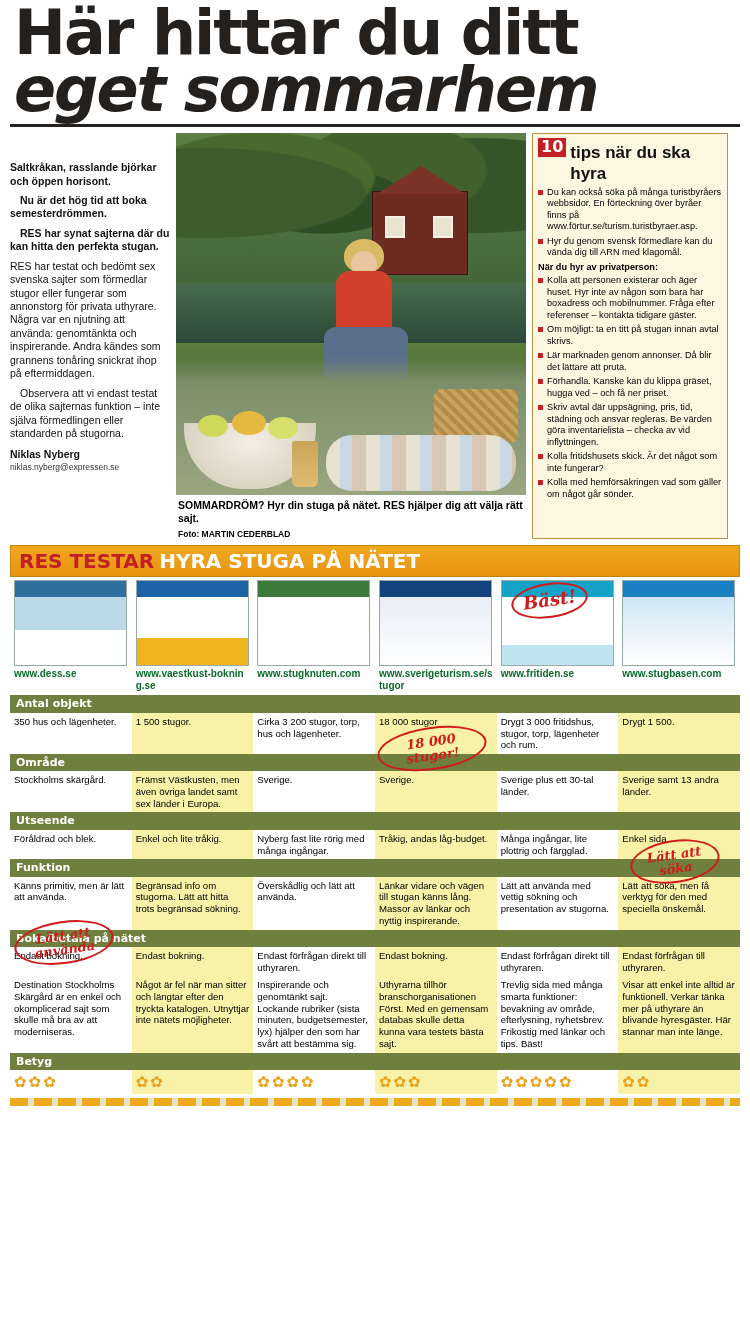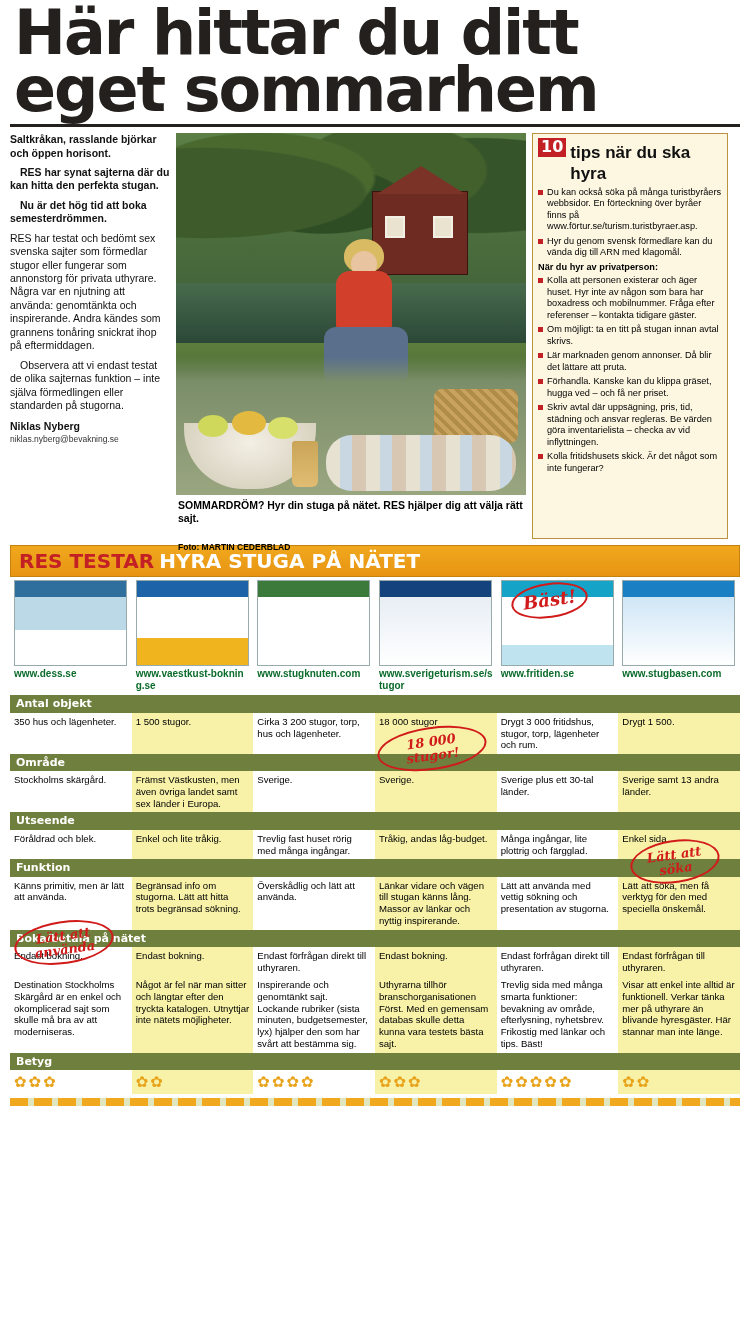--- a/index.html
+++ b/index.html
@@ -18,37 +18,38 @@
   .headline {
     padding:4px 8px 0 14px;
     font-family:"DejaVu Sans", sans-serif;
     font-weight:bold;
     font-size:62px;
     line-height:0.92;
     letter-spacing:-2px;
     color:#23201d;
   }
   .headline .l1 { display:block; }
-  .headline .l2 { display:block; }
+  .headline .l2 { display:block;font-style:italic; }
   .rule {
     height:3px; background:#23201d; margin:6px 10px 0 10px;
   }
 
   
   .top-area {
     display:flex;
     gap:6px;
     padding:6px 10px 0 10px;
     height:412px;
   }
   .col-left {
     width:160px;
     font-size:10.5px;
     line-height:1.28;
     color:#111;
+    margin-top:28px;
   }
   .col-left p { margin:0 0 6px 0; text-indent:10px; }
   .col-left p.lead { font-weight:bold; text-indent:0; }
   .col-left p.lead2 { font-weight:bold; }
   .byline { font-weight:bold; font-size:10.5px; margin-top:8px; }
   .byline .mail { font-weight:normal; font-size:8.5px; color:#333; display:block; }
 
   .col-mid { width:350px; position:relative; }
   .photo {
     width:350px; height:362px;
@@ -115,21 +116,21 @@
     background:linear-gradient(#caa558,#e0bd72); border-radius:3px 3px 6px 6px;
   }
   .photo .basket {
     position:absolute; right:8px; bottom:52px; width:84px; height:54px;
     background:repeating-linear-gradient(45deg,#c9a35e 0 4px,#b08c49 4px 8px);
     border-radius:8px;
   }
   .caption {
     font-size:10.5px; font-weight:bold; line-height:1.22; padding:4px 2px 0 2px;
   }
-  .caption .credit { font-weight:bold; font-size:8.5px; display:block; margin-top:17px; }
+  .caption .credit { font-weight:bold; font-size:8.5px; display:block; margin-top:4px; }
 
   .col-right {
     width:196px;
     border:1px solid #b9933f;
     background:#fdf7e2;
     padding:4px 5px;
     font-size:9.2px;
     line-height:1.25;
   }
   .tips-head { display:flex; align-items:flex-start; gap:4px; margin-bottom:2px; }
@@ -201,27 +202,27 @@
   <div class="headline">
     <span class="l1">Här hittar du ditt</span>
     <span class="l2">eget sommarhem</span>
   </div>
   <div class="rule"></div>
 
   <div class="top-area">
 
     <div class="col-left">
       <p class="lead">Saltkråkan, rasslande björkar och öppen horisont.</p>
+      <p class="lead2">Nu är det hög tid att boka semesterdrömmen.</p>
       <p class="lead2">RES har synat sajterna där du kan hitta den perfekta stugan.</p>
-      <p class="lead2">Nu är det hög tid att boka semesterdrömmen.</p>
       <p style="text-indent:0;">RES har testat och bedömt sex svenska sajter som förmedlar stugor eller fungerar som annonstorg för privata uthyrare. Några var en njutning att använda: genomtänkta och inspirerande. Andra kändes som grannens tonåring snickrat ihop på eftermiddagen.</p>
       <p>Observera att vi endast testat de olika sajternas funktion – inte själva förmedlingen eller standarden på stugorna.</p>
       <div class="byline">
         <span>Niklas Nyberg</span>
-        <span class="mail">niklas.nyberg@bevakning.se</span>
+        <span class="mail">niklas.nyberg@expressen.se</span>
       </div>
     </div>
 
     <div class="col-mid">
       <div class="photo">
         <div class="sky"></div>
         <div class="trees"></div>
         <div class="house">
           <div class="win w1"></div>
           <div class="win w2"></div>
@@ -259,20 +260,21 @@
         <li>Hyr du genom svensk förmedlare kan du vända dig till ARN med klagomål.</li>
       </ul>
       <div class="tips-sub">När du hyr av privatperson:</div>
       <ul class="tips-list">
         <li>Kolla att personen existerar och äger huset. Hyr inte av någon som bara har boxadress och mobilnummer. Fråga efter referenser – kontakta tidigare gäster.</li>
         <li>Om möjligt: ta en titt på stugan innan avtal skrivs.</li>
         <li>Lär marknaden genom annonser. Då blir det lättare att pruta.</li>
         <li>Förhandla. Kanske kan du klippa gräset, hugga ved – och få ner priset.</li>
         <li>Skriv avtal där uppsägning, pris, tid, städning och ansvar regleras. Be värden göra inventarielista – checka av vid inflyttningen.</li>
         <li>Kolla fritidshusets skick. Är det något som inte fungerar?</li>
+        <li>Kolla med hemförsäkringen vad som gäller om något går sönder.</li>
       </ul>
     </div>
   </div>
 
   <div class="test-banner">
     <span class="b1">RES TESTAR</span>
     <span class="b2">HYRA STUGA PÅ NÄTET</span>
   </div>
 
   <table class="grid">
@@ -361,21 +363,21 @@
     </tr>
 
     <tr class="label-row">
       <td colspan="6">
             <div class="rowlabel">Utseende</div>
           </td>
     </tr>
     <tr>
       <td class="datacell plain">Föråldrad och blek.</td>
       <td class="datacell shade">Enkel och lite tråkig.</td>
-      <td class="datacell plain">Trevlig fast huset rörig med många ingångar.</td>
+      <td class="datacell plain">Nyberg fast lite rörig med många ingångar.</td>
       <td class="datacell shade">Tråkig, andas låg-budget.</td>
       <td class="datacell plain">Många ingångar, lite plottrig och färgglad.</td>
       <td class="datacell shade" style="position:relative;">
         <span>Enkel sida.</span>
         <span class="stamp" style="left:24px; top:18px; font-size:13px; width:66px;">
           <span class="oval"></span>
           <span>Lätt att söka</span>
         </span>
       </td>
     </tr>

